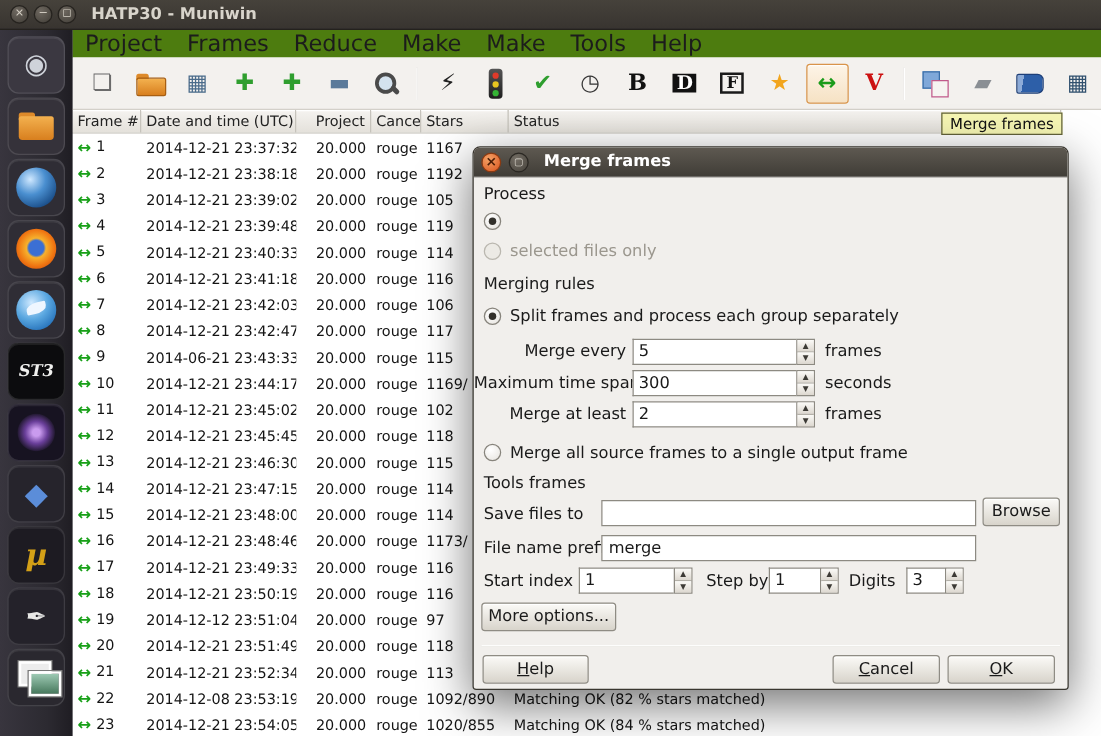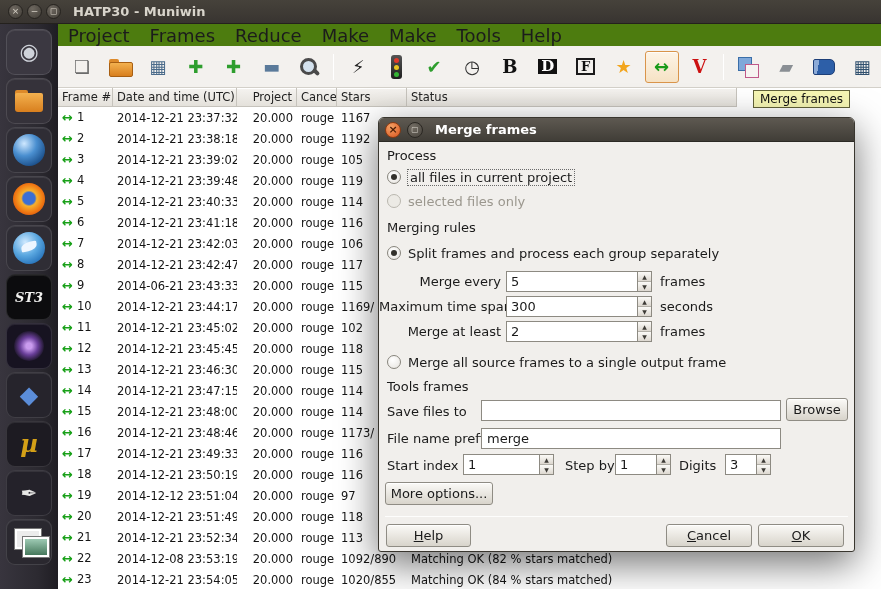--- a/index.html
+++ b/index.html
@@ -71,21 +71,21 @@
     background:#e03a2a;box-shadow:0 7px 0 #e8c520,0 14px 0 #35b435}
   .ts.copy{width:22px;height:22px}
   .ts.copy::before{content:"";position:absolute;left:1px;top:1px;width:12px;height:12px;
     background:#7fa8d9;border:1px solid #3a6ea8}
   .ts.copy::after{content:"";position:absolute;left:8px;top:8px;width:12px;height:12px;
     background:#f6f4f1;border:1px solid #c05a8a}
   .ts.book{width:22px;height:16px;border:1px solid #1d3f78;border-radius:2px 5px 5px 2px;
     background:linear-gradient(100deg,#8cabd8 0 24%,#2d5fa8 24%)}
 
   
-  #thead{position:absolute;left:0;top:64px;width:679px;height:19px;display:flex;
+  #thead{position:absolute;left:0;top:64px;width:791px;height:19px;display:flex;
     background:linear-gradient(#f5f3f0,#e4e1db);border-bottom:1px solid #c6c3bc;
     font-size:11.5px;color:#222}
   .th{border-right:1px solid #c6c3bc;padding:2px 4px;white-space:nowrap;overflow:hidden;
     box-shadow:inset 0 1px 0 #fff}
   #tbody{position:absolute;left:0;top:83px;width:823px;height:482px;background:#fff;overflow:hidden}
   .tr{display:flex;height:21px;align-items:center;font-size:11.5px;color:#141414}
   .td{padding:0 4px;white-space:nowrap;overflow:hidden}
   .c0{width:55px}.c1{width:124px}.c2{width:60px;text-align:right}.c3{width:40px}.c4{width:70px}.c5{flex:1}
   .arrow{display:inline-block;color:#18a018;font-weight:bold;font-size:13px;margin-right:4px;vertical-align:-1px}
 
@@ -463,21 +463,20 @@
       <div class="dlg-btn dlg-close">×</div>
       <div class="dlg-btn dlg-max">▢</div>
       <span id="dlg-title-text">Merge frames</span>
     </div>
     <div id="dlg-body">
 
       <div class="sect" style="top:6px">Process</div>
 
       <div class="radio-row" style="left:8px;top:26px">
         <span class="rb on"></span>
-        <span class="focus">all files in current project</span>
       </div>
       <div class="radio-row" style="left:8px;top:50px">
         <span class="rb dis"></span>
         <span class="dim">selected files only</span>
       </div>
 
       <div class="sect" style="top:78px">Merging rules</div>
 
       <div class="radio-row" style="left:8px;top:102px">
         <span class="rb on"></span>

